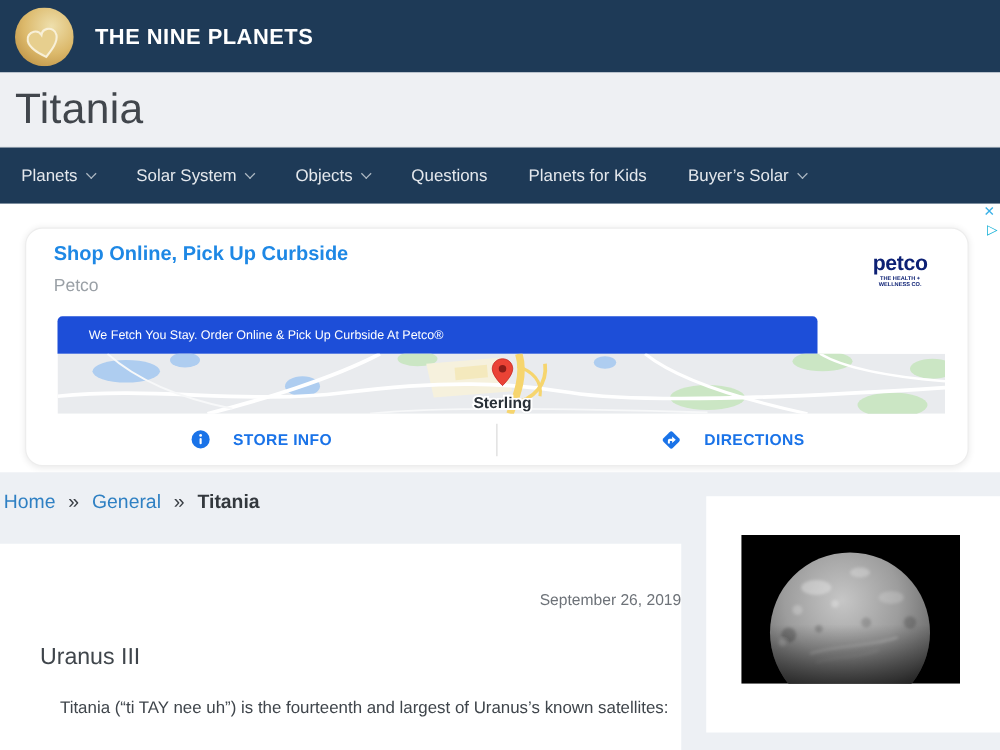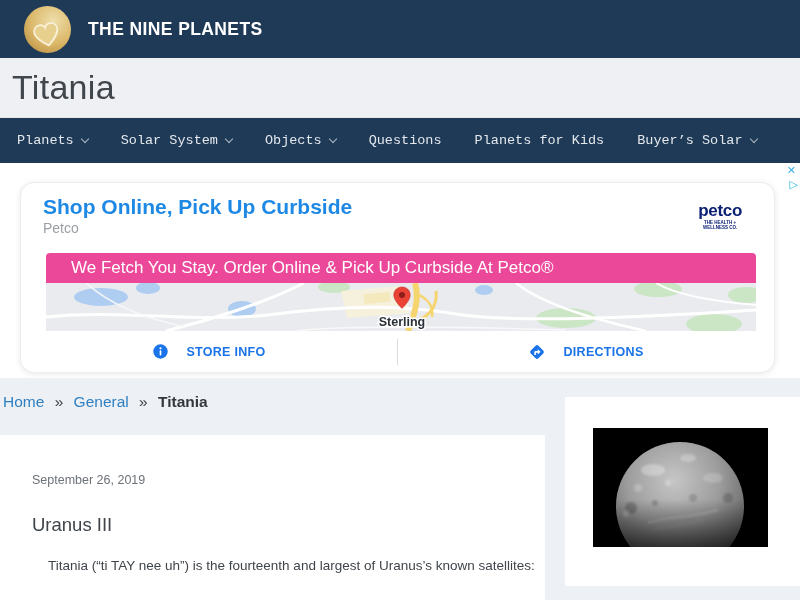--- a/index.html
+++ b/index.html
@@ -7,21 +7,21 @@
   body {
     position: relative;
     font-family: "Liberation Sans", sans-serif;
     background: #edf0f4;
   }
 
   
   .header {
     position: absolute; top: 0; left: 0; right: 0; height: 58px;
     background: #1e3a57;
-    display: flex; align-items: center; padding-left: 24px;
+    display: flex; align-items: center; padding-left: 12px;
   }
   .logo-svg { width: 47px; height: 47px; display: block; }
   .site-title {
     color: #ffffff; font-size: 17.5px; font-weight: 700;
     letter-spacing: .4px; margin-left: 17px;
   }
 
   
   .title-band {
     position: absolute; top: 58px; left: 0; right: 0; height: 60px;
@@ -34,21 +34,21 @@
   }
 
   
   .navbar {
     position: absolute; top: 118px; left: 0; right: 0; height: 45px;
     background: #1e3a57;
     display: flex; align-items: center; padding-left: 17px; gap: 33px;
   }
   .nav-item {
     color: #e4e8ed; font-size: 13.5px; display: flex; align-items: center;
-    gap: 8px; cursor: pointer; white-space: nowrap; font-family: Liberation Mono, monospace;
+    gap: 8px; cursor: pointer; white-space: nowrap;
   }
   .chev {
     width: 6px; height: 6px; margin-top: -4px;
     border-right: 1.6px solid #aeb9c4; border-bottom: 1.6px solid #aeb9c4;
     transform: rotate(45deg);
   }
 
   
   .ad-wrap {
     position: absolute; top: 163px; left: 0; right: 0; height: 215px;
@@ -64,32 +64,32 @@
   }
   .ad-card {
     position: absolute; left: 20px; top: 19px; width: 755px; height: 191px;
     background: #ffffff; border: 1px solid #ededed; border-radius: 14px;
     box-shadow: 0 1px 6px rgba(0,0,0,.09);
     display: flex; flex-direction: column; overflow: hidden;
   }
   .ad-top { height: 70px; position: relative; }
   .ad-headline {
     position: absolute; left: 22px; top: 12px;
-    color: #1e88e5; font-size: 21px; font-weight: 700; cursor: pointer;
+    color: #1e88e5; font-size: 16px; font-weight: 700; cursor: pointer;
   }
   .ad-advertiser {
     position: absolute; left: 22px; top: 37px;
     color: #9aa0a6; font-size: 14px;
   }
   .petco-logo { position: absolute; right: 32px; top: 20px; text-align: center; cursor: pointer; }
   .petco-word { color: #0c2074; font-size: 17px; font-weight: 700; letter-spacing: -.3px; line-height: 16px; }
   .petco-tag  { color: #0c2074; font-size: 4.5px; font-weight: 700; width: 40px; margin: 1px auto 0; line-height: 5px; }
   .ad-banner {
-    margin-left: 25px; width: 710px; height: 30px; background: #ec4899;
-    border-radius: 4px 4px 0 0; color: #ffffff; font-size: 17px;
+    margin-left: 25px; width: 608px; height: 30px; background: #1d4ed8;
+    border-radius: 4px 4px 0 0; color: #ffffff; font-size: 10px;
     display: flex; align-items: center; padding-left: 25px; cursor: pointer;
   }
   .ad-map { margin-left: 25px; width: 710px; height: 48px; display: block; cursor: pointer; }
   .ad-buttons { flex: 1; display: flex; align-items: center; }
   .ad-btn {
     flex: 1; display: flex; justify-content: center; align-items: center; gap: 17px;
     color: #1a73e8; font-size: 12.5px; font-weight: 600; letter-spacing: .3px;
     cursor: pointer;
   }
   .btn-divider { width: 1px; height: 26px; background: #dcdcdc; }
@@ -98,21 +98,21 @@
   .main { position: absolute; top: 378px; left: 0; right: 0; bottom: 0; background: #edf0f4; }
   .breadcrumb { position: absolute; left: 3px; top: 15px; font-size: 15.5px; }
   .bc-link { color: #2f80c3; cursor: pointer; margin-top: 31px; }
   .bc-sep { color: #3b4046; margin: 0 6px; }
   .bc-current { color: #33383d; font-weight: 700; }
 
   .article-card {
     position: absolute; left: 0; top: 57px; width: 545px; bottom: -5px;
     background: #ffffff;
   }
-  .article-date { margin: 38px 0 0 32px; color: #6d7278; font-size: 12.5px; }
+  .article-date { margin: 38px 0 0 32px; color: #6d7278; font-size: 12.5px; text-align: right; }
   .article-heading { margin: 27px 0 0 32px; color: #3f454b; font-size: 18.5px; font-weight: 400; }
   .article-para { margin: 18px 8px 0 48px; color: #3f454b; font-size: 13.5px; line-height: 23px; }
 
   .sidebar-card {
     position: absolute; left: 565px; top: 19px; right: 0; height: 189px;
     background: #ffffff;
   }
   .moon-img { position: absolute; left: 28px; top: 31px; width: 175px; height: 119px; display: block; cursor: pointer; }
 </style>
 </head>

